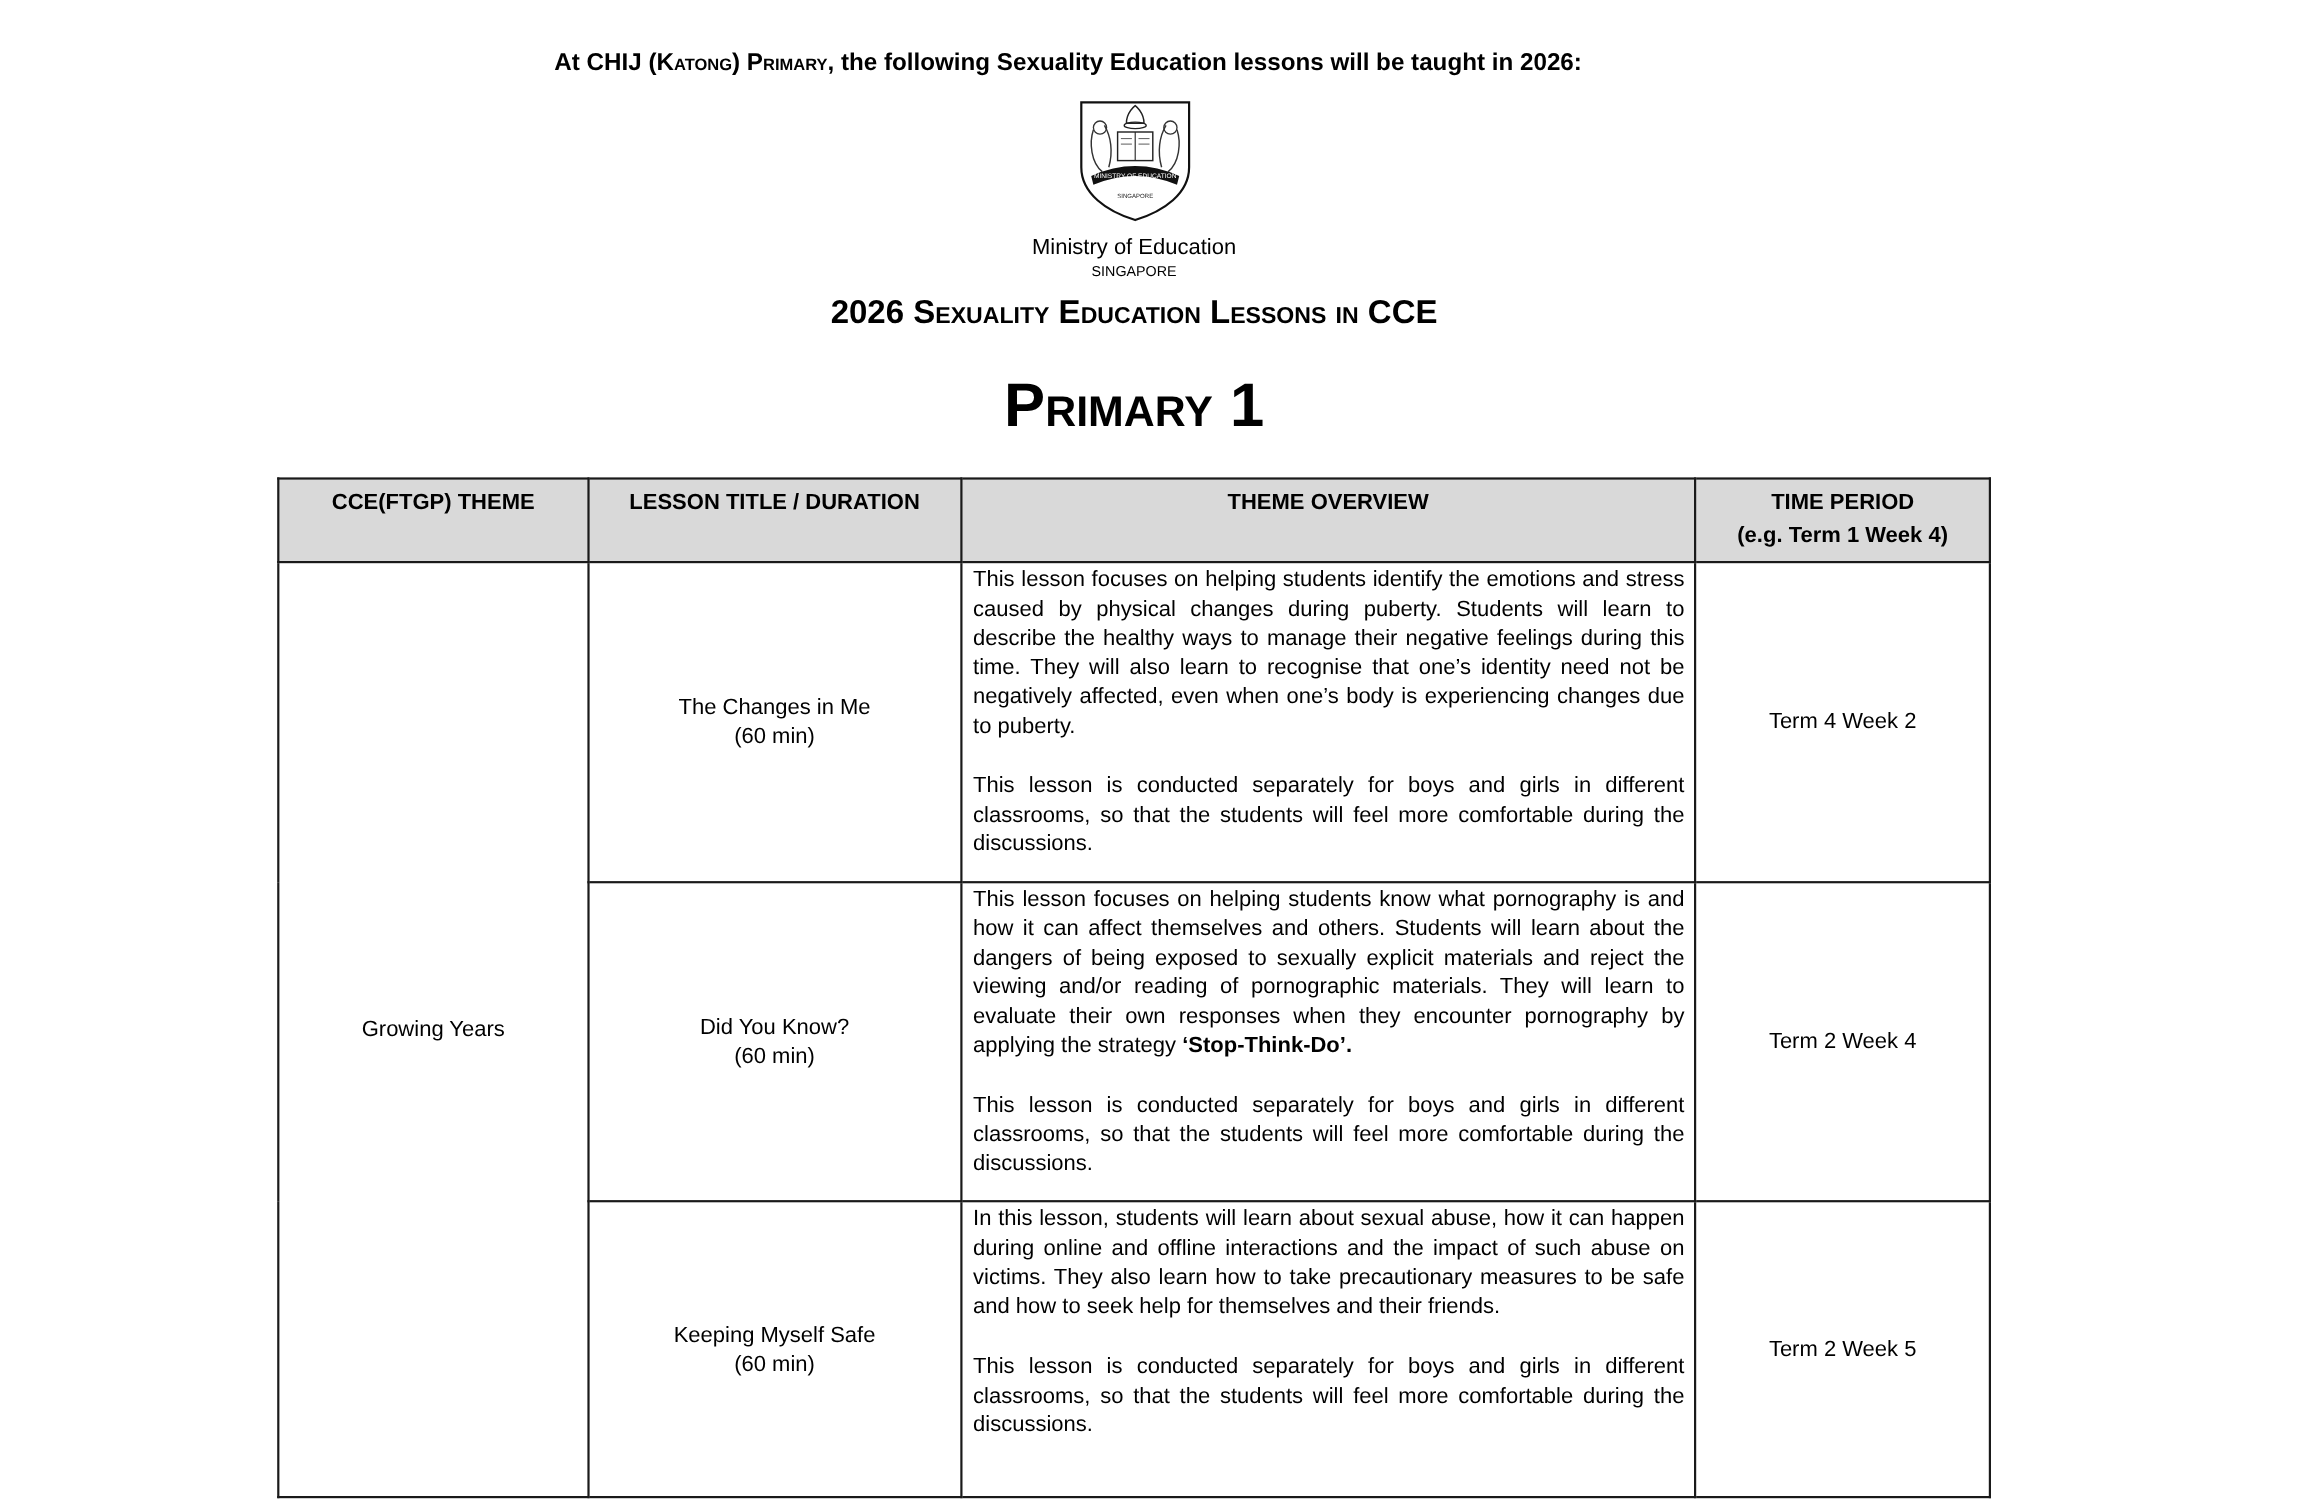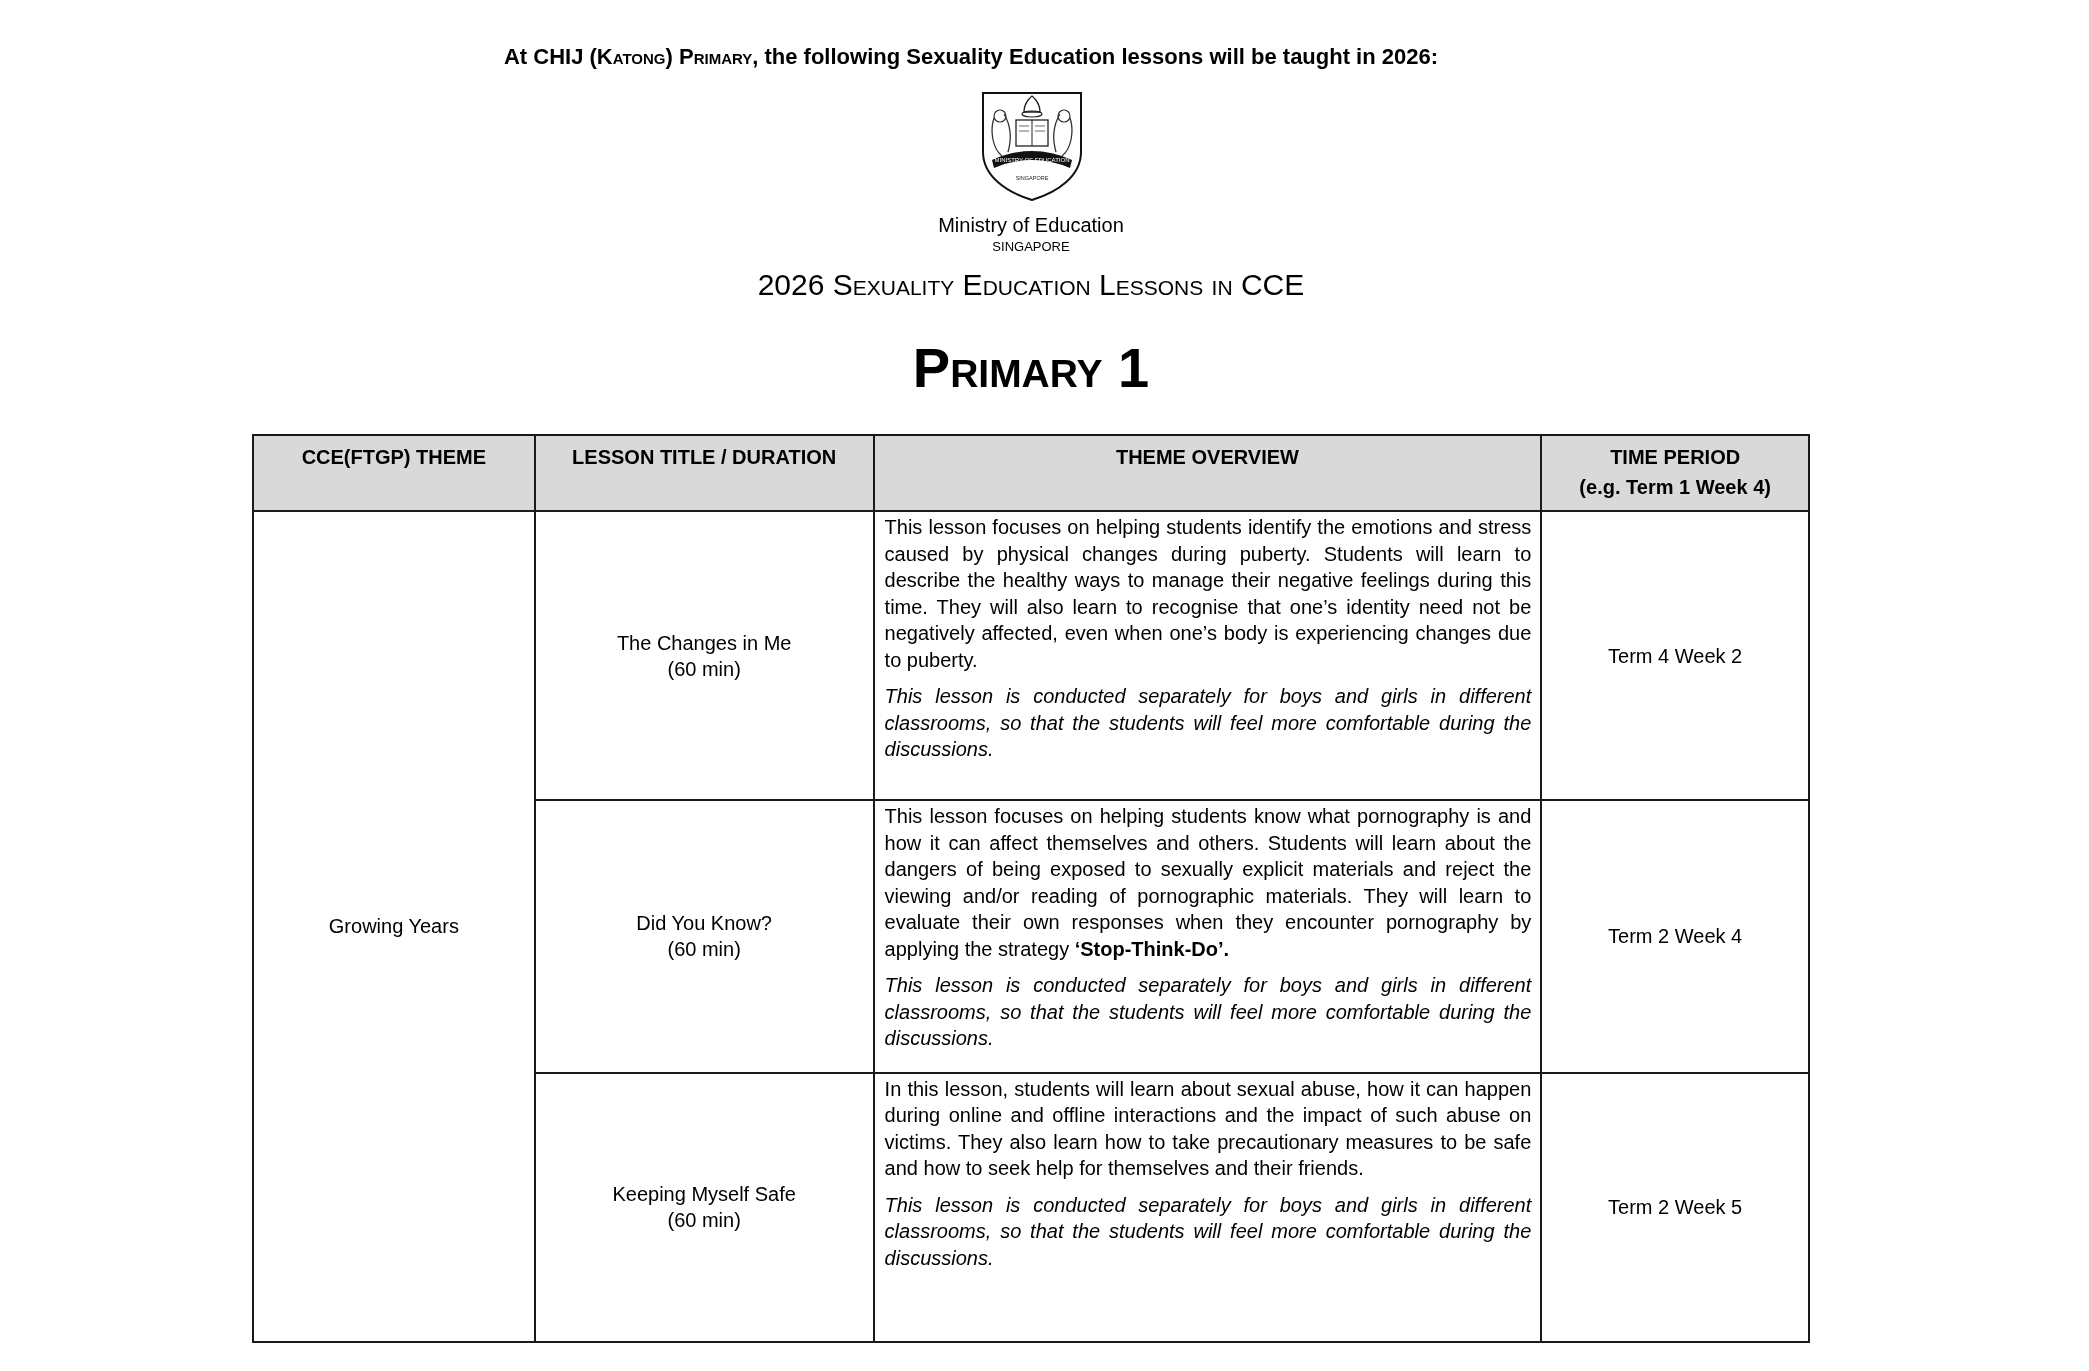--- a/index.html
+++ b/index.html
@@ -3,30 +3,30 @@
 <meta charset="utf-8">
 <style>
   html, body { margin: 0; padding: 0; background: #ffffff; }
   body { width: 2089px; height: 1371px; position: relative; overflow: hidden; color: #000; font-family: "Liberation Sans", sans-serif; }
   .abs { position: absolute; }
   .intro { left: 0; width: 1942px; top: 44px; text-align: center; font-weight: bold; font-size: 22px; letter-spacing: 0px; }
   .sc { font-variant: small-caps; }
   .logo { left: 980px; top: 90px; width: 104px; height: 112px; }
   .moe-name { left: 0; width: 2062px; top: 214px; text-align: center; font-size: 20px; }
   .moe-sub { left: 0; width: 2062px; top: 239px; text-align: center; font-size: 13px; }
-  .subtitle { left: 0; width: 2062px; top: 268px; text-align: center; font-weight: normal; font-size: 30px; font-variant: small-caps; }
+  .subtitle { left: 0; width: 2062px; top: 268px; text-align: center; font-weight: bold; font-size: 30px; font-variant: small-caps; }
   .level { left: 0; width: 2062px; top: 335px; text-align: center; font-weight: bold; font-size: 56px; font-variant: small-caps; }
   table.lessons { position: absolute; left: 252px; top: 434px; width: 1558px; border-collapse: collapse; table-layout: fixed; font-size: 20px; }
   table.lessons td, table.lessons th { border: 2px solid #1a1a1a; }
   table.lessons th { background: #d9d9d9; font-weight: bold; font-size: 20px; vertical-align: top; height: 68px; padding: 6px 6px 0 6px; line-height: 30px; }
   .c1 { width: 281px; } .c2 { width: 338px; } .c3 { width: 666px; } .c4 { width: 267px; }
   td.center { text-align: center; vertical-align: middle; line-height: 26px; }
   td.overview { vertical-align: top; padding: 2px 9px 20px 10px; text-align: justify; line-height: 26.5px; }
   td.overview p { margin: 0; }
-  td.overview p.note { font-style: italic; margin-top: 10px; }
+  td.overview p.note { margin-top: 28px; }
   tr.r1 { height: 289px; } tr.r2 { height: 264px; } tr.r3 { height: 269px; }
 </style>
 </head>
 <body>
 
 <div class="abs intro">
   <span>At CHIJ (</span><span class="sc">Katong</span><span>) </span><span class="sc">Primary</span><span>, the following Sexuality Education lessons will be taught in 2026:</span>
 </div>
 
 <div class="abs logo">

